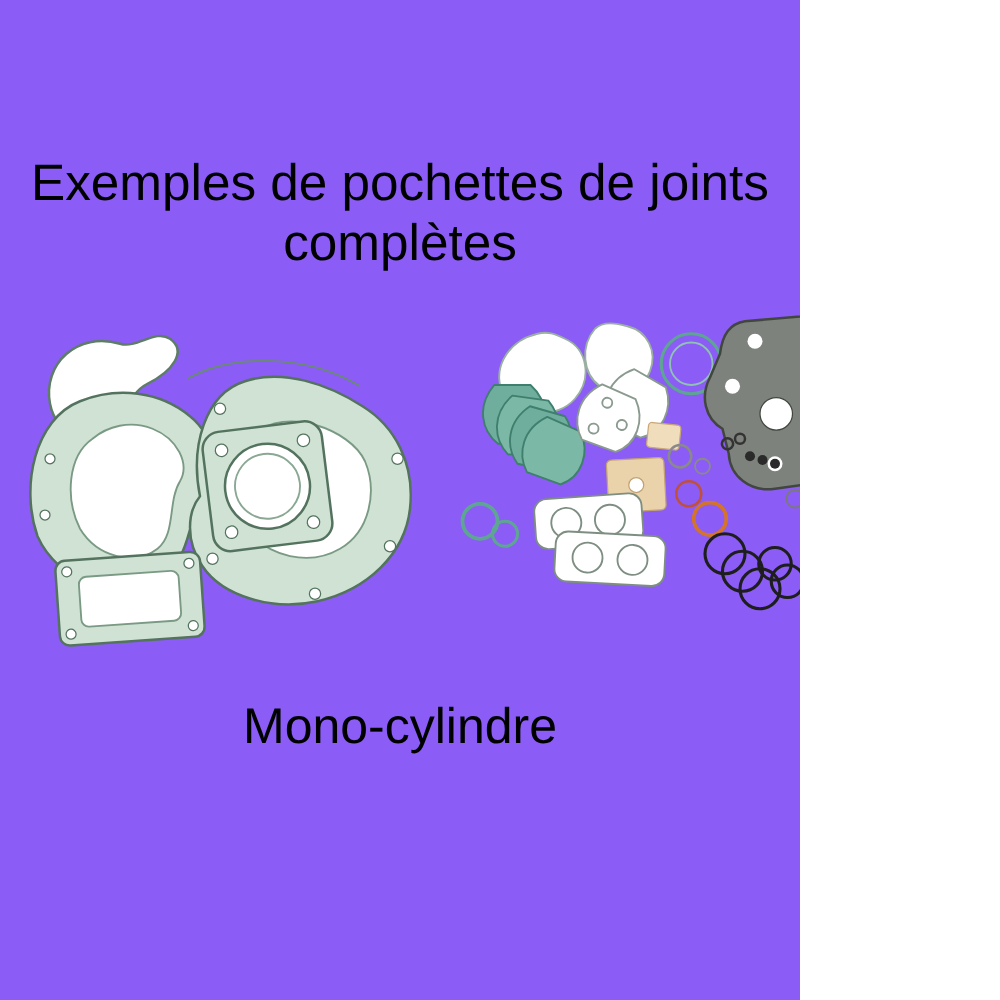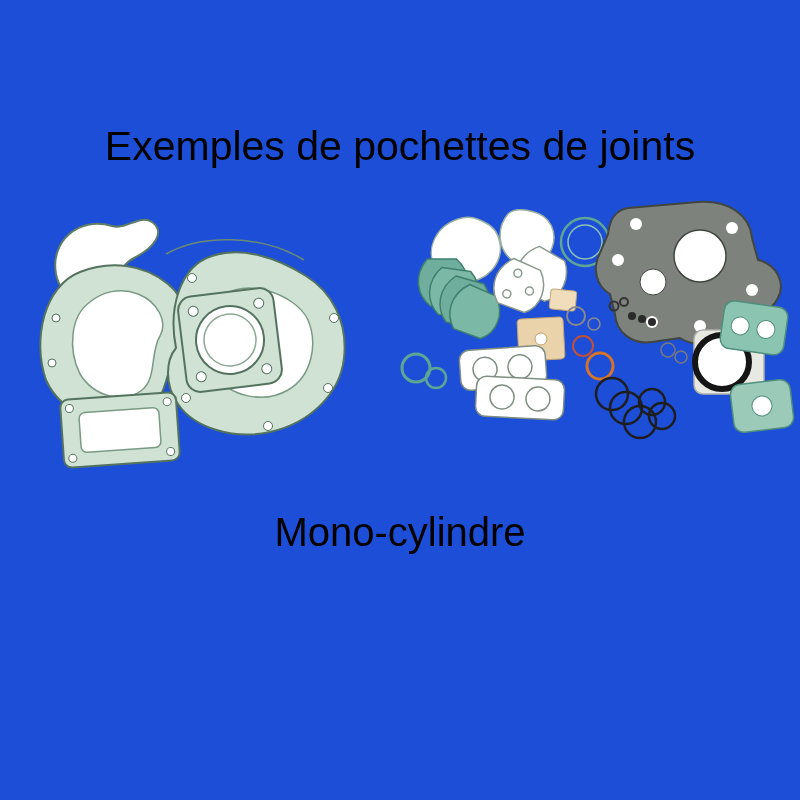--- a/index.html
+++ b/index.html
@@ -3,23 +3,23 @@
 <meta charset="utf-8">
 <style>
   html, body {
     margin: 0;
     padding: 0;
     background: #ffffff;
     font-family: "Liberation Sans", sans-serif;
   }
   .canvas {
     position: relative;
-    width: 800px;
+    width: 640px;
     height: 800px;
-    background: #1d4ed8;
+    background: #8b5cf6;
     overflow: hidden;
   }
   .title {
     padding-top: 122px;
     text-align: center;
     color: #000000;
     font-size: 41px;
     line-height: 1.18;
     font-weight: 400;
   }
@@ -47,20 +47,21 @@
   }
   svg { display: block; }
 </style>
 </head>
 <body>
 
 <div class="canvas">
 
   <div class="title">
     <div>Exemples de pochettes de joints</div>
+    <div>complètes</div>
   </div>
 
   <div class="figures">
 
     <div class="figure">
       <svg width="368" height="292" viewBox="0 0 368 292" aria-hidden="true">
         <g stroke-linejoin="round">
 
           <g>
             <path d="M96,28 C62,18 34,44 40,76 C45,102 72,110 88,98 C100,89 102,68 118,60 C138,50 150,34 136,24 C124,16 110,32 96,28 Z" fill="#ffffff" stroke="#5d7d67" stroke-width="2"></path>

